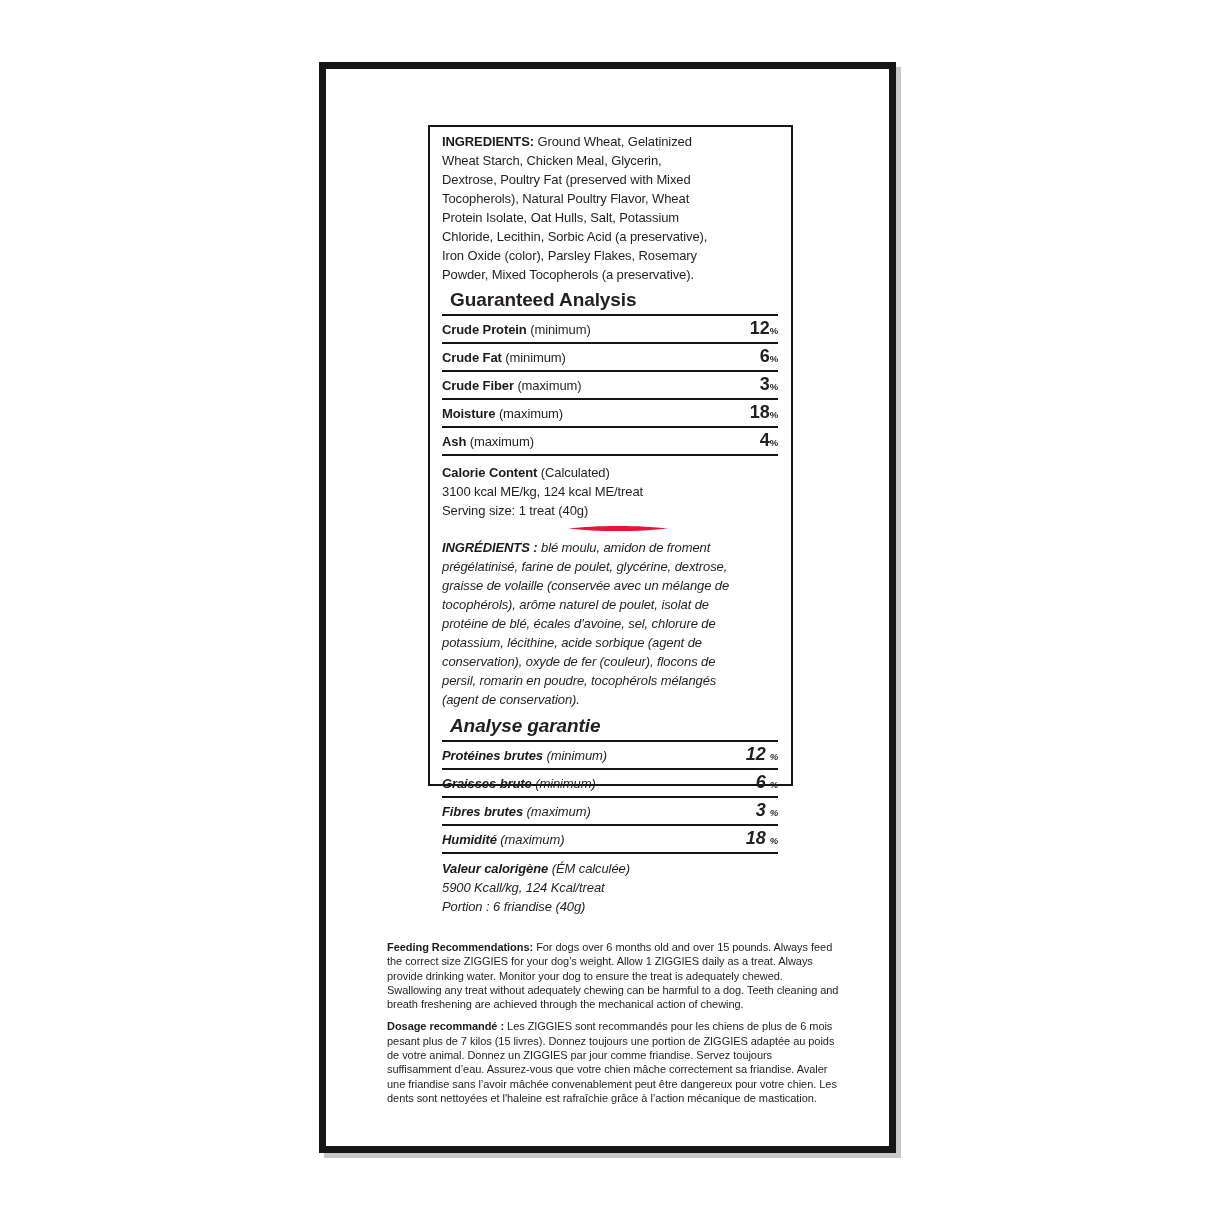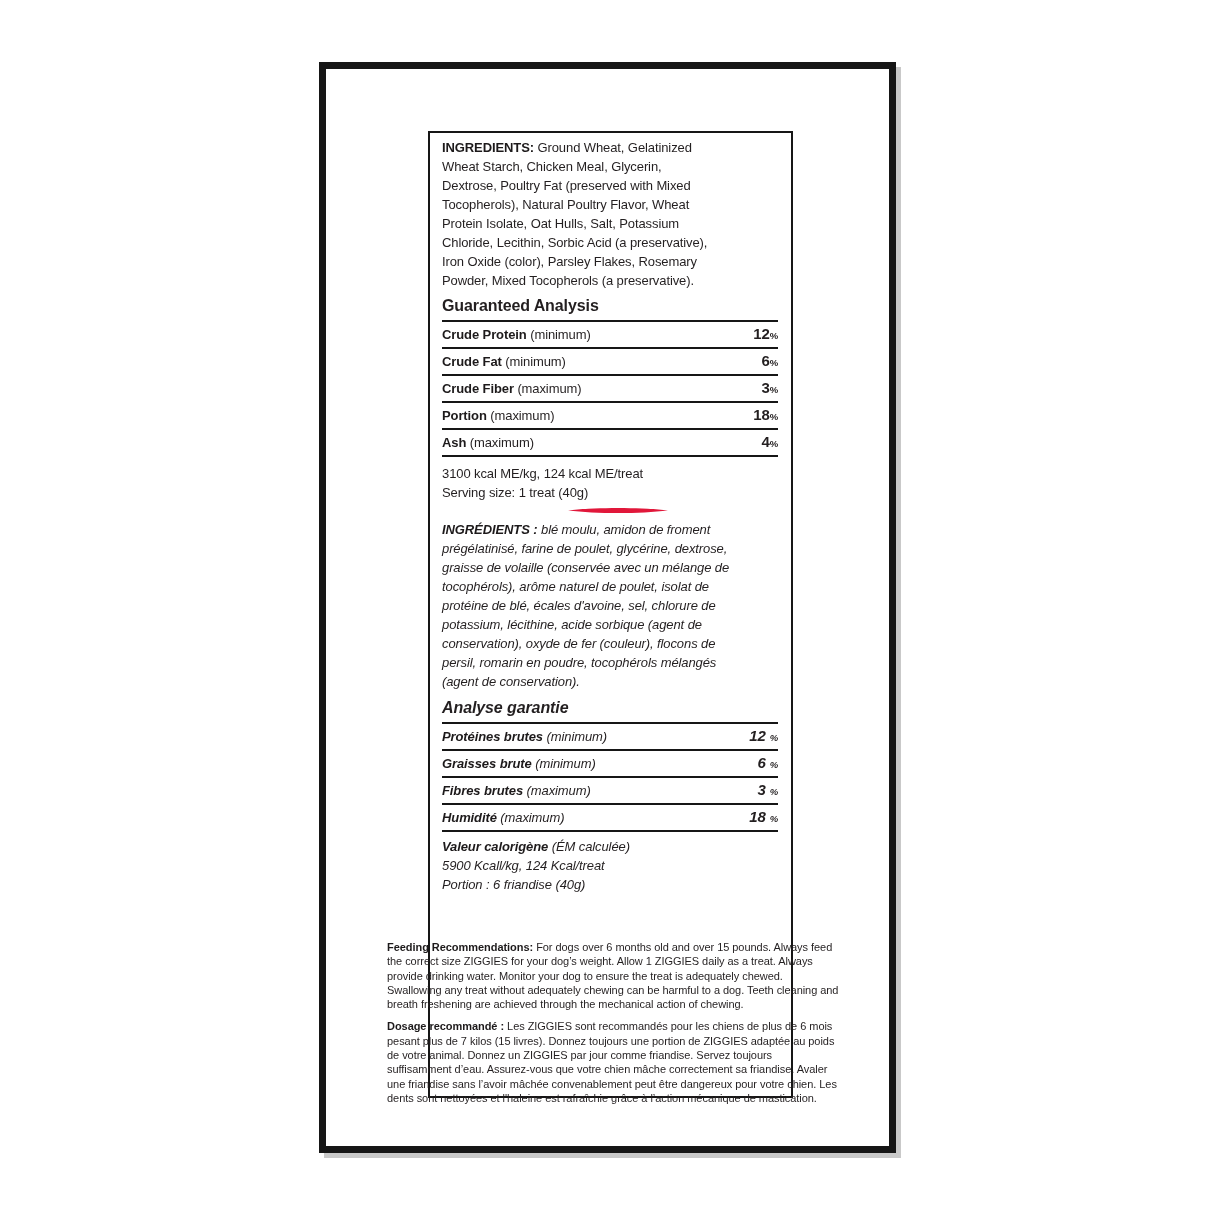--- a/index.html
+++ b/index.html
@@ -19,51 +19,51 @@
   .outer-border{
     position:absolute;
     left:319px;top:62px;
     width:577px;height:1091px;
     border:7px solid #161616;
     background:#ffffff;
     box-shadow:5px 5px 0 #c9c9c9;
   }
   .panel{
     position:absolute;
-    left:102px;top:62px;
-    width:365px;height:967px;
+    left:102px;top:56px;
+    width:365px;height:661px;
     border:2px solid #161616;
     padding:5px 13px 0 12px;
     font-size:13px;
     line-height:19px;
     letter-spacing:-0.1px;
   }
   .panel p{margin:0;}
   .para{margin-top:4px;}
   .prewrap{white-space:pre-line;}
   b,.bold{font-weight:bold;color:#1d1a1b;}
   .sec-title{
-    font-size:16px;
+    font-size:19px;
     font-weight:bold;
-    margin:8px 0 6px 0;
+    margin:8px 0 6px 8px;
     line-height:16px;
   }
   .gtable{border-bottom:2px solid #161616;}
   .grow{
     display:flex;
     justify-content:space-between;
     align-items:baseline;
     border-top:2px solid #161616;
     padding:4px 0 3px 0;
     line-height:16px;
     gap:15px;
   }
   .qual{font-weight:normal;}
   .rval{white-space:nowrap;}
-  .rval .num{font-weight:bold;font-size:15px;}
+  .rval .num{font-weight:bold;font-size:18px;}
   .rval .pct{font-weight:bold;font-size:9.5px;}
   .cal-block{margin-top:7px;}
   .swoosh-wrap{
     height:9px;
     margin:4px 0 5px 0;
     text-align:center;
   }
   .swoosh-wrap svg{
     position:relative;left:8px;
     display:inline-block;vertical-align:top;
@@ -109,30 +109,31 @@
         </div>
         <div class="grow">
           <span><b>Crude Fat</b> <span class="qual">(minimum)</span></span>
           <span class="rval"><span class="num">6</span><span class="pct">%</span></span>
         </div>
         <div class="grow">
           <span><b>Crude Fiber</b> <span class="qual">(maximum)</span></span>
           <span class="rval"><span class="num">3</span><span class="pct">%</span></span>
         </div>
         <div class="grow">
-          <span><b>Portion</b> <span class="qual">(maximum)</span></span>
+          <span><b>Moisture</b> <span class="qual">(maximum)</span></span>
           <span class="rval"><span class="num">18</span><span class="pct">%</span></span>
         </div>
         <div class="grow">
           <span><b>Ash</b> <span class="qual">(maximum)</span></span>
           <span class="rval"><span class="num">4</span><span class="pct">%</span></span>
         </div>
       </div>
 
       <div class="cal-block">
+        <p><b>Calorie Content</b> <span>(Calculated)</span></p>
         <p>3100 kcal ME/kg, 124 kcal ME/treat</p>
         <p>Serving size: 1 treat (40g)</p>
       </div>
 
       <div class="swoosh-wrap">
         <svg width="100" height="9" viewBox="0 0 100 9">
           <path d="M0,4.5 C28,1.1 72,1.1 100,4.5 C72,7.9 28,7.9 0,4.5 Z" fill="var(--accent)"></path>
         </svg>
       </div>
 

